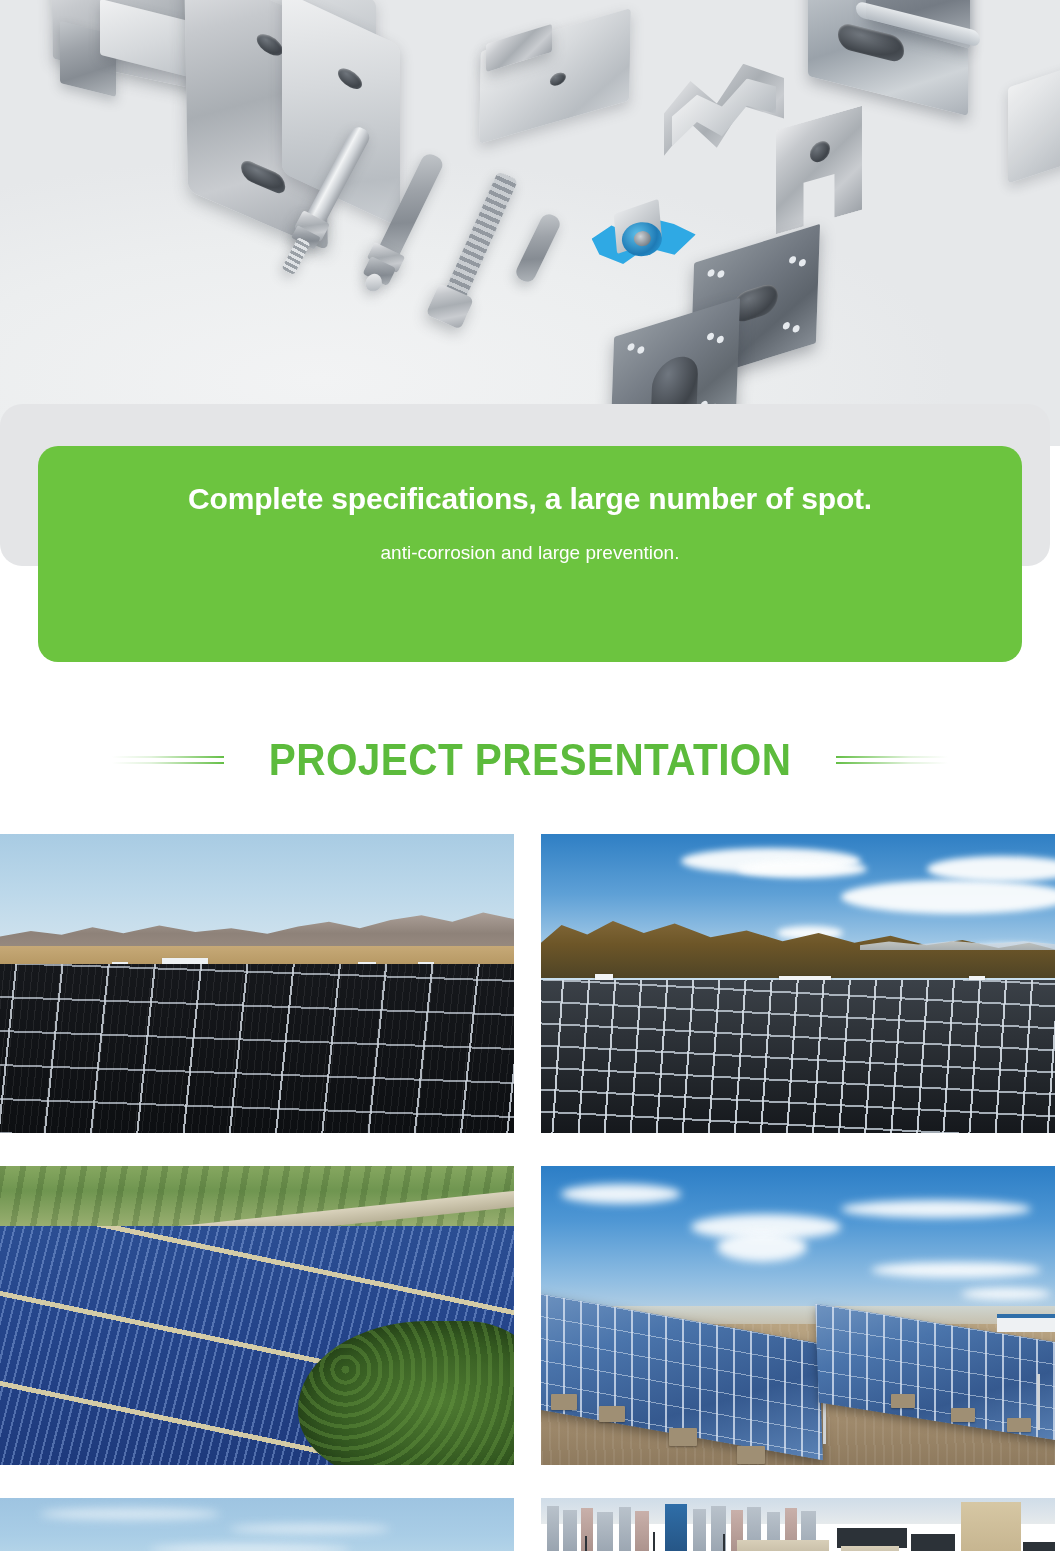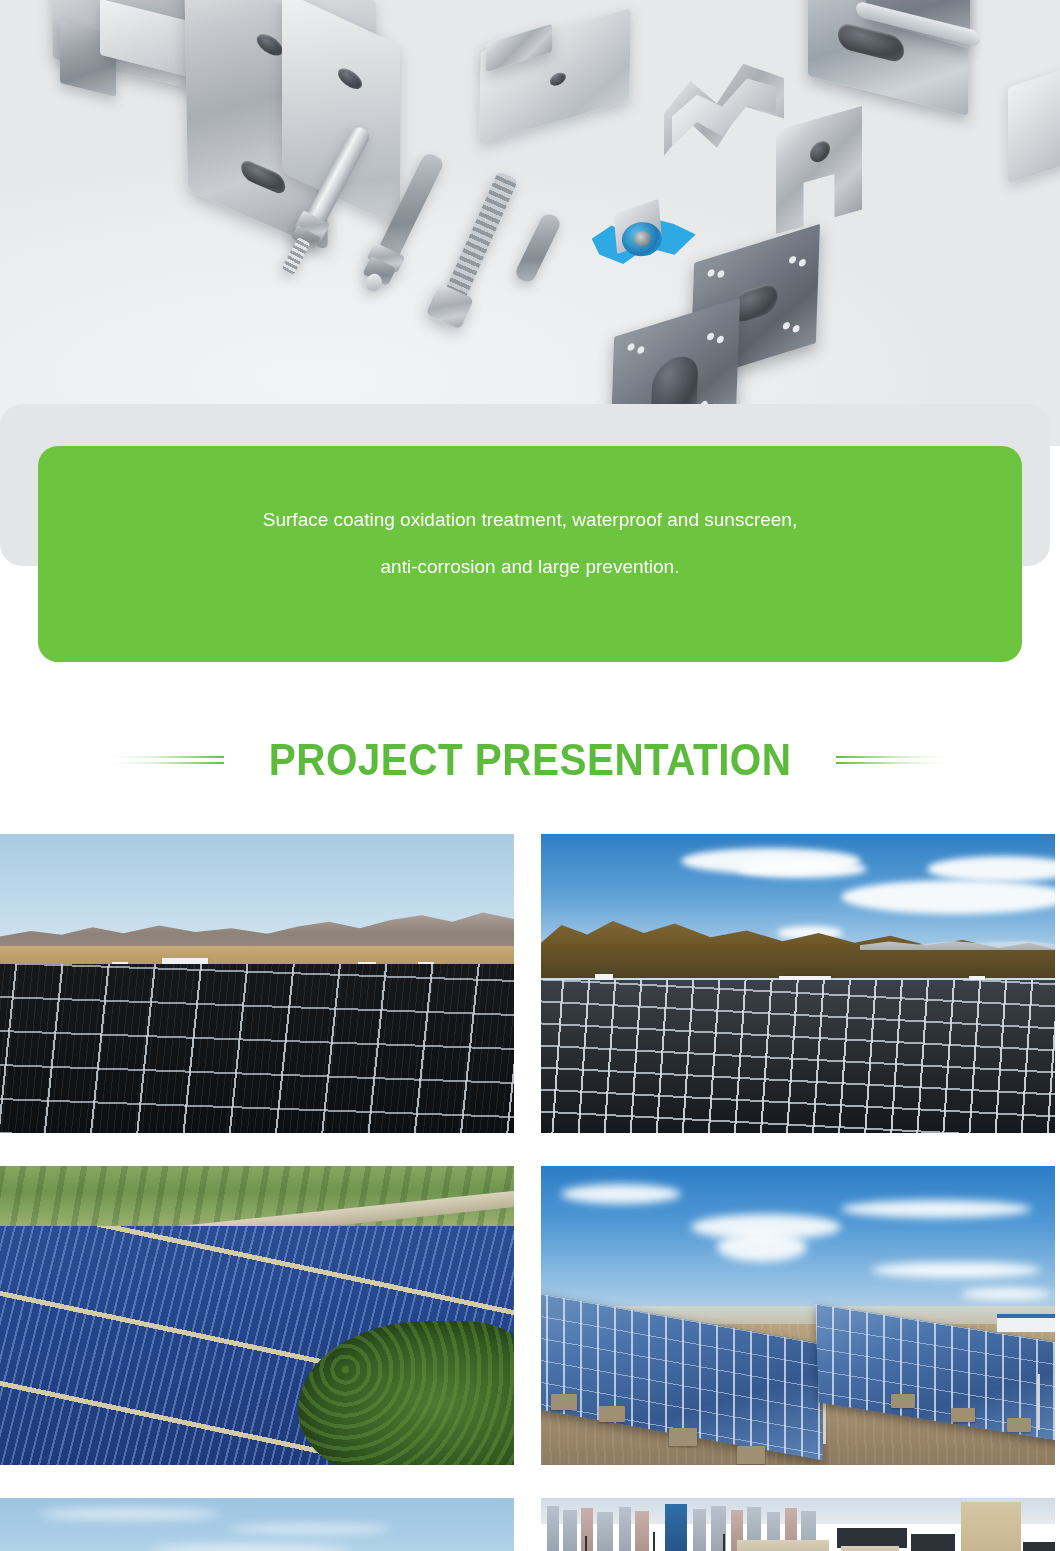--- a/index.html
+++ b/index.html
@@ -317,21 +317,21 @@
     <div class="part" style="left:856px;top:16px;width:124px;height:16px;transform:skewY(14deg);border-radius:8px;
                 background:linear-gradient(180deg,#f0f3f5 0%,#b9c0c7 100%);opacity:.9;"></div>
 
     <div class="part metal-l" style="left:1008px;top:68px;width:120px;height:96px;transform:skewY(-18deg);border-radius:4px;opacity:.95;"></div>
   </div>
 </div>
 
 <div class="grey-card"></div>
 
 <div class="green-banner">
-  <div class="banner-sub">Surface coating oxidation treatment, waterproof and sunscreen,</div>
+  <div class="banner-title">Complete specifications, a large number of spot.</div>
   <div class="banner-sub">anti-corrosion and large prevention.</div>
 </div>
 
 <div class="section-head">
   <span class="orn orn-l">
       <i></i>
       <i></i>
     </span>
   <span class="section-title">PROJECT PRESENTATION</span>
   <span class="orn orn-r">

